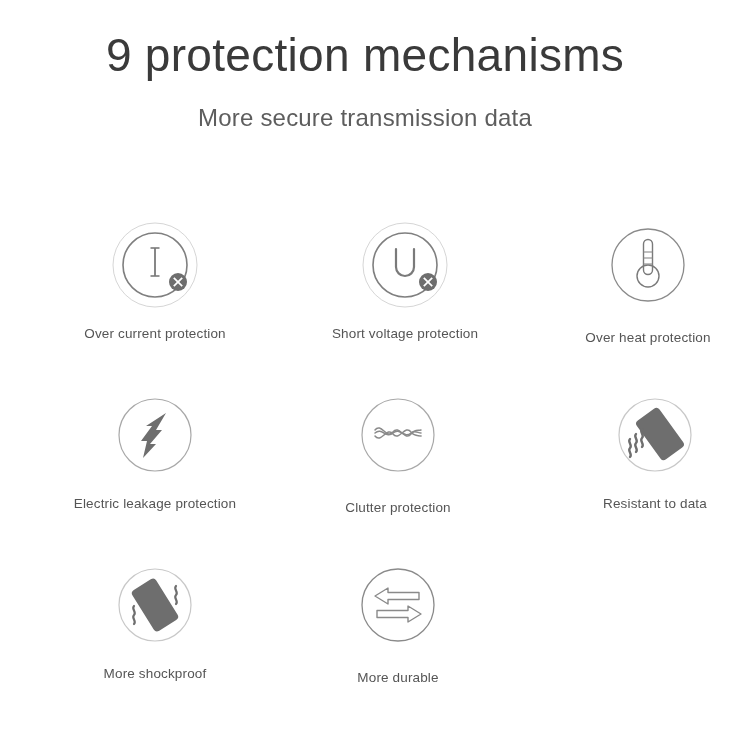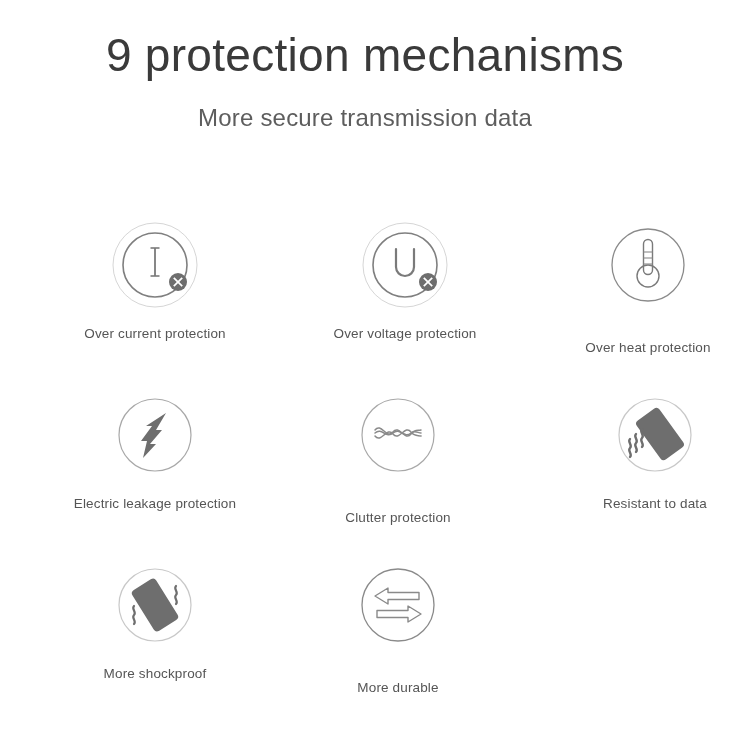--- a/index.html
+++ b/index.html
@@ -80,21 +80,21 @@
   }
 
   .caption {
     margin-top: 18px;
     font-size: 13.5px;
     color: #555555;
     letter-spacing: 0.15px;
     white-space: nowrap;
     text-align: center;
   }
-  .cell.cap-low .caption { margin-top: 32px; }
+  .cell.cap-low .caption { margin-top: 22px; }
 
   
   .col-a { transform: translateX(10px); }
   .col-b { transform: translateX(10px); }
   .col-c { transform: translateX(3px); }
 </style>
 </head>
 <body>
 
 <div class="page">
@@ -130,21 +130,21 @@
           <circle cx="43" cy="43" r="42" fill="none" stroke="#d6d6d6" stroke-width="1"></circle>
           <circle cx="43" cy="43" r="32" fill="none" stroke="#7f7f7f" stroke-width="1.6"></circle>
           <path d="M34 27 L34 45 A9 9 0 0 0 52 45 L52 27" fill="none" stroke="#7a7a7a" stroke-width="2.2" stroke-linecap="round"></path>
           <g>
             <circle cx="66" cy="60" r="9" fill="#6e6e6e"></circle>
             <line x1="61.8" y1="55.8" x2="70.2" y2="64.2" stroke="#ffffff" stroke-width="1.7"></line>
             <line x1="70.2" y1="55.8" x2="61.8" y2="64.2" stroke="#ffffff" stroke-width="1.7"></line>
           </g>
         </svg>
       </div>
-      <div class="caption">Over voltage protection</div>
+      <div class="caption">Short voltage protection</div>
     </div>
 
     <div class="cell col-c cap-low">
       <div class="icon-wrap">
         <svg viewBox="0 0 86 86" xmlns="http://www.w3.org/2000/svg">
           <circle cx="43" cy="43" r="36" fill="none" stroke="#8a8a8a" stroke-width="1.3"></circle>
           <path d="M38.5 22 a4.5 4.5 0 0 1 9 0 L47.5 48 a4.5 4.5 0 0 1 -9 0 Z" fill="none" stroke="#7a7a7a" stroke-width="1.4"></path>
           <circle cx="43" cy="54" r="11" fill="none" stroke="#7a7a7a" stroke-width="1.4"></circle>
           <line x1="38.5" y1="30" x2="47.5" y2="30" stroke="#8a8a8a" stroke-width="1.1"></line>
           <line x1="38.5" y1="36" x2="47.5" y2="36" stroke="#8a8a8a" stroke-width="1.1"></line>

